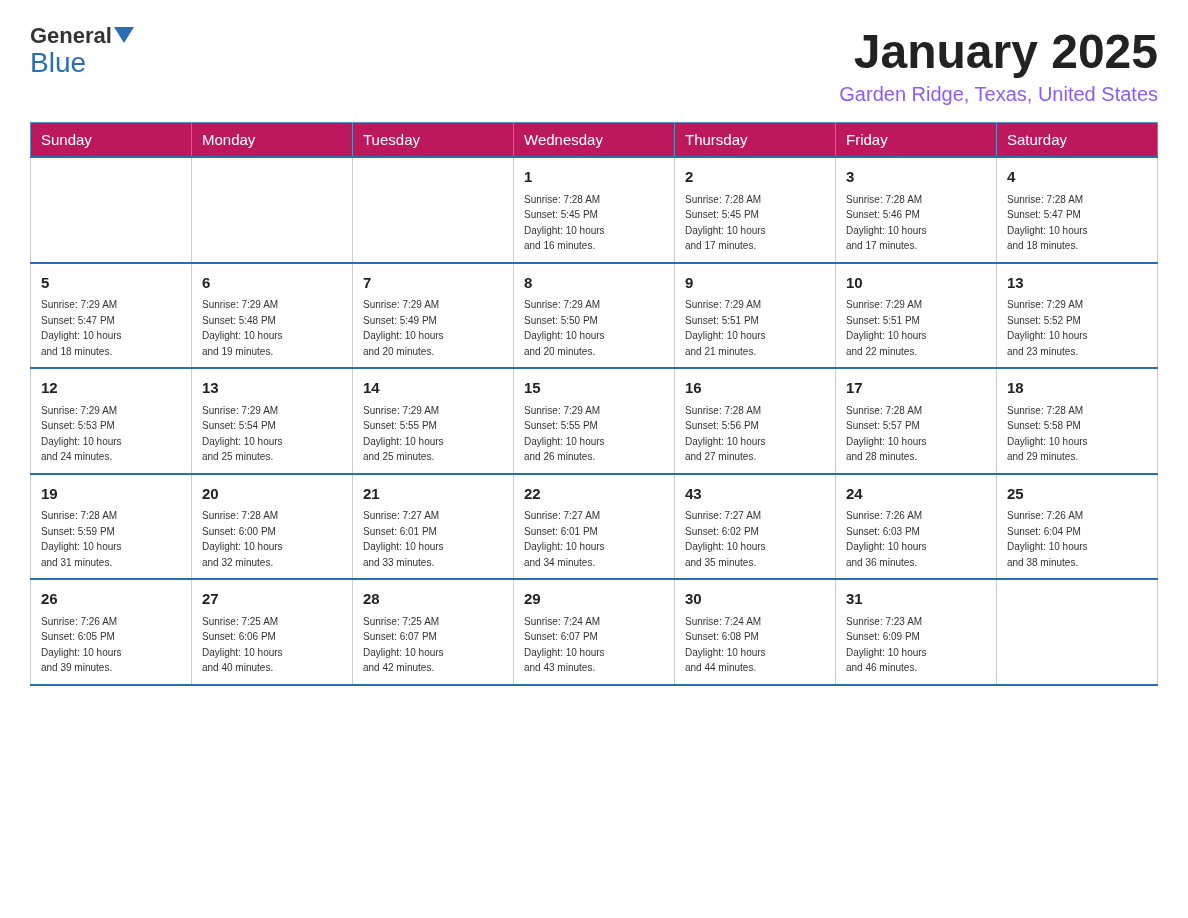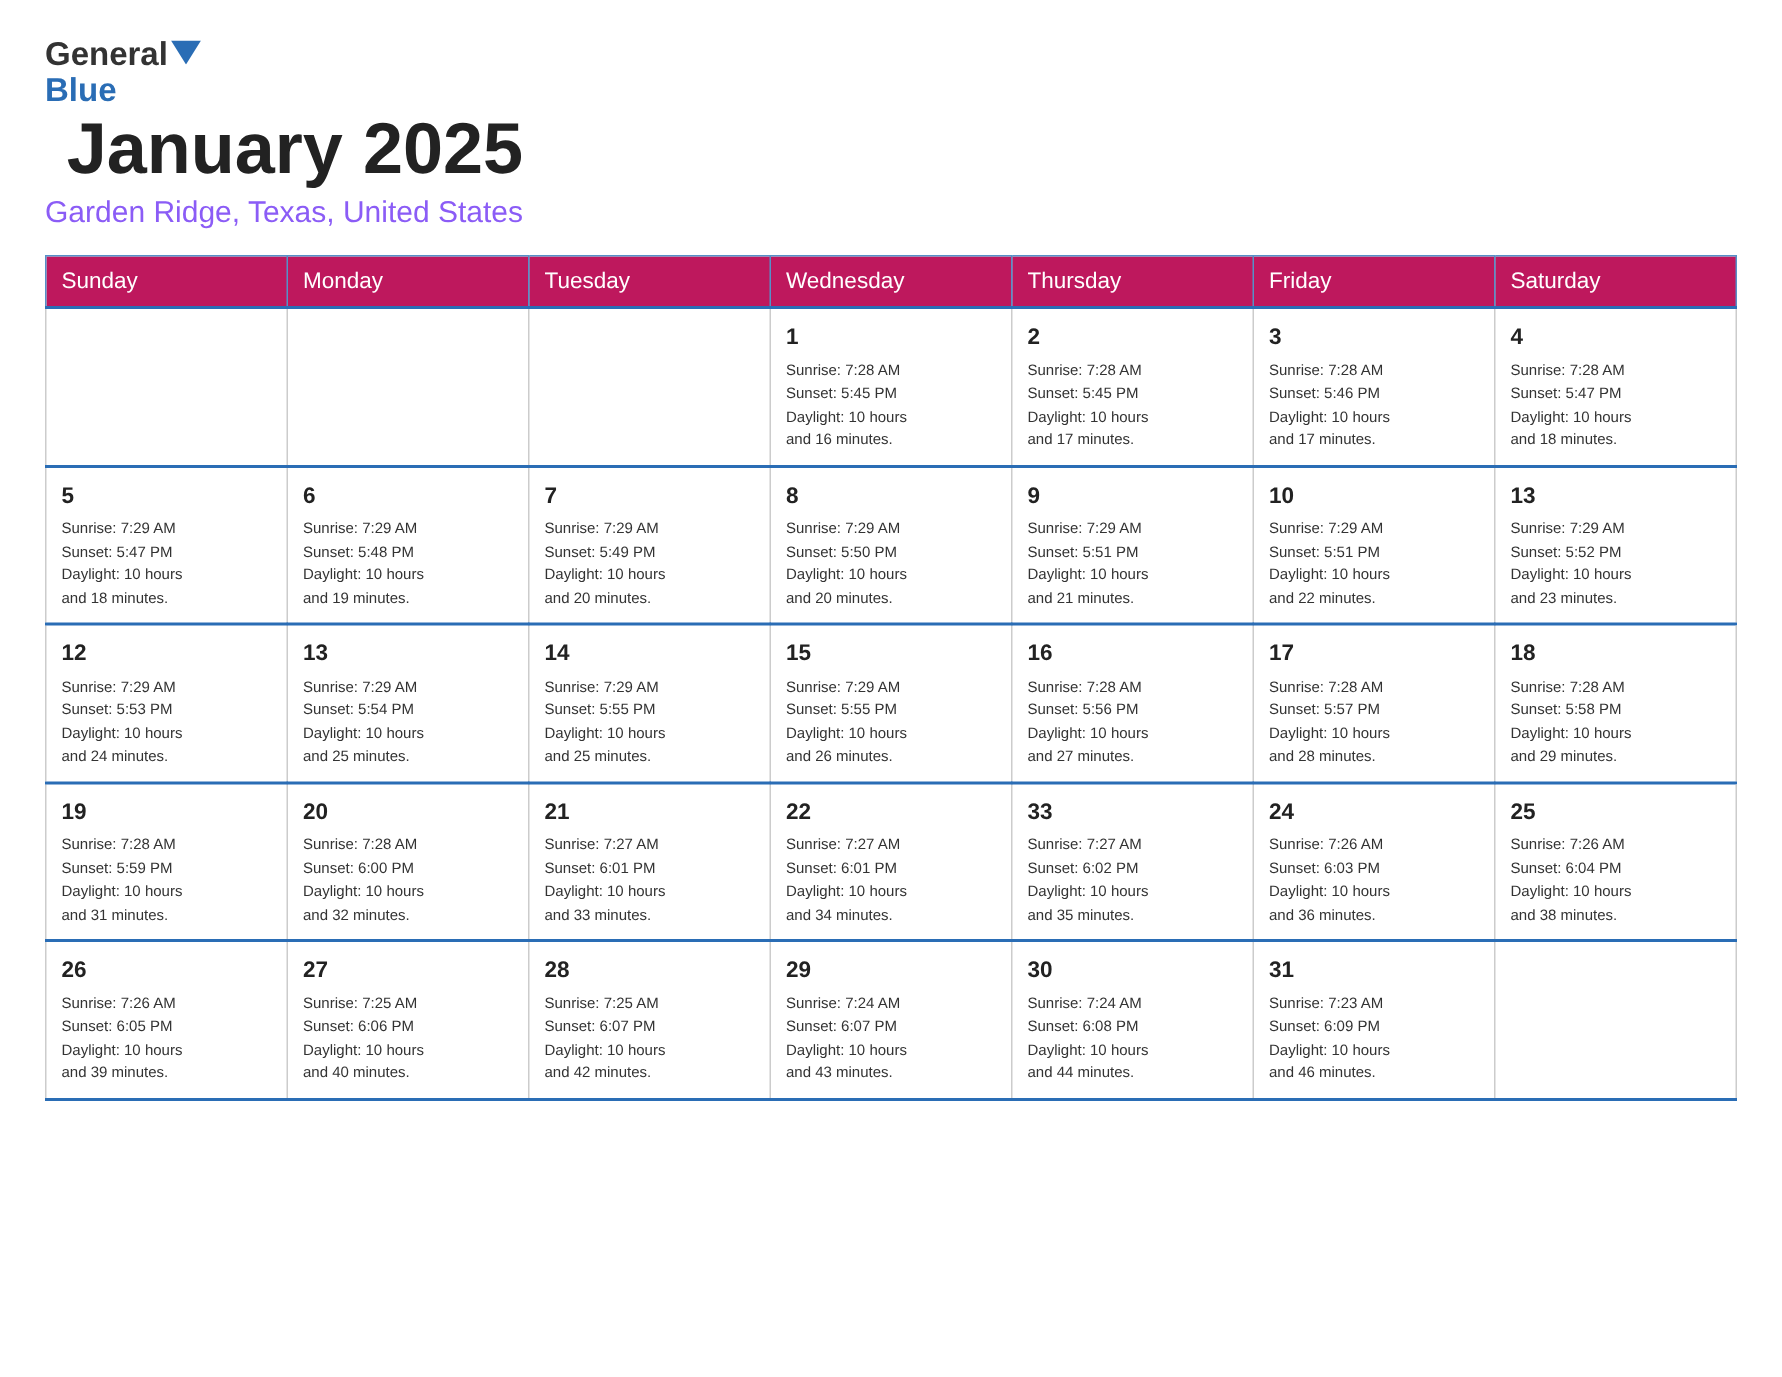--- a/index.html
+++ b/index.html
@@ -8,34 +8,33 @@
       background: #fff;
       padding: 24px 30px;
       width: 1188px;
       min-height: 918px;
     }
     .header {
       display: flex;
       justify-content: space-between;
       align-items: flex-start;
       margin-bottom: 16px;
-      flex-direction: column;
     }
     .logo {
       display: flex;
       align-items: center;
     }
     .logo-text-general {
       font-size: 22px;
       font-weight: bold;
       color: #333;
     }
     .logo-text-blue {
-      font-size: 22px;
-      font-weight: bold;
+      font-size: 28px;
+      font-weight: normal;
       color: #2a6db5;
     }
     .logo-wrapper {
       display: flex;
       flex-direction: column;
       line-height: 1.1;
     }
     .logo-line1 {
       display: flex;
       align-items: center;
@@ -292,21 +291,21 @@
 and 33 minutes.</div>
         </td>
         <td>
           <span class="day-number">22</span>
           <div class="day-info" style="white-space: pre-line;">Sunrise: 7:27 AM
 Sunset: 6:01 PM
 Daylight: 10 hours
 and 34 minutes.</div>
         </td>
         <td>
-          <span class="day-number">33</span>
+          <span class="day-number">43</span>
           <div class="day-info" style="white-space: pre-line;">Sunrise: 7:27 AM
 Sunset: 6:02 PM
 Daylight: 10 hours
 and 35 minutes.</div>
         </td>
         <td>
           <span class="day-number">24</span>
           <div class="day-info" style="white-space: pre-line;">Sunrise: 7:26 AM
 Sunset: 6:03 PM
 Daylight: 10 hours

